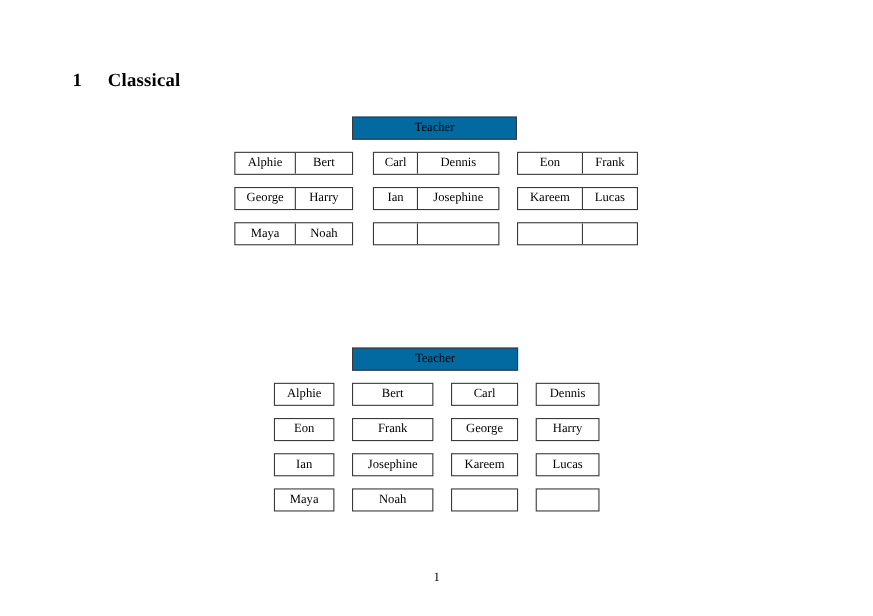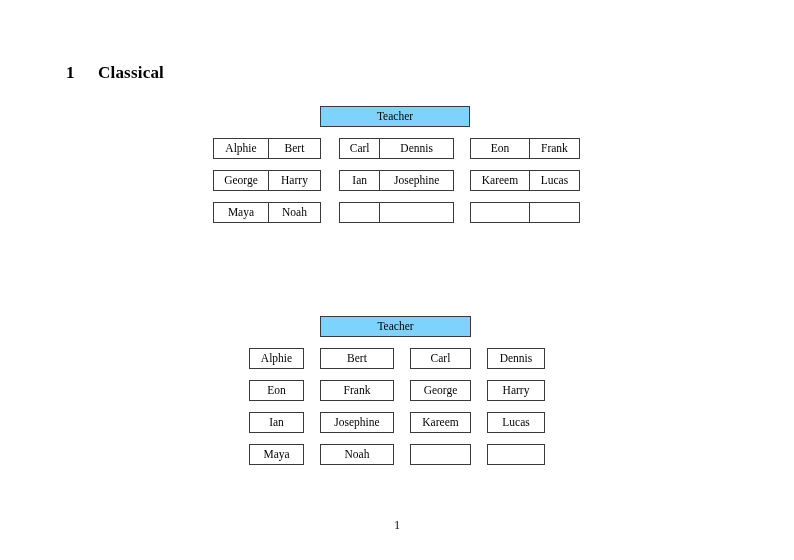--- a/index.html
+++ b/index.html
@@ -81,21 +81,21 @@
     font-size: 11.5px;
     line-height: 1;
     white-space: nowrap;
   }
 
   .teacher-box {
     position: absolute;
     height: 21px;
     box-sizing: border-box;
     border: 1px solid #3a3a3a;
-    background: #7dd3fc;
+    background: #0369a1;
     display: flex;
     align-items: center;
     justify-content: center;
     font-size: 11.5px;
     line-height: 1;
     white-space: nowrap;
     font-family: Liberation Serif, serif;
   }
 
   

